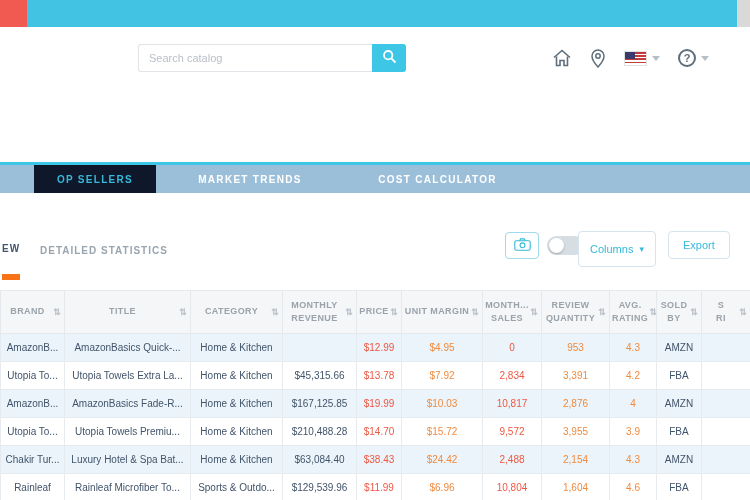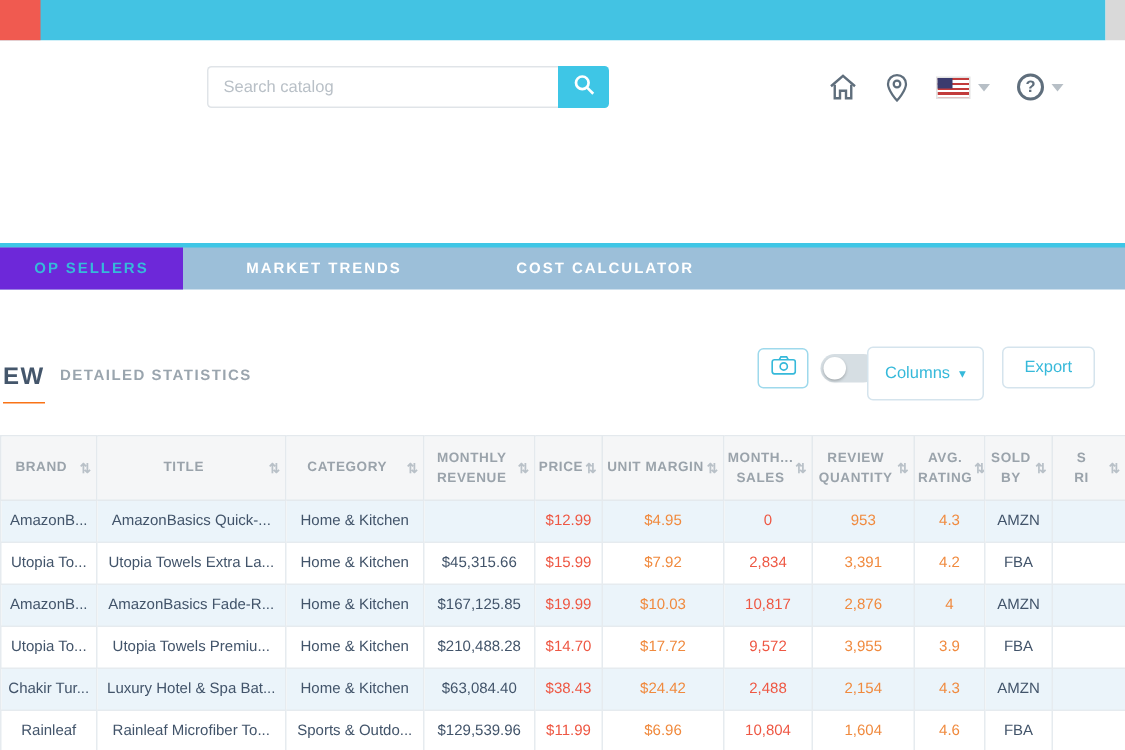--- a/index.html
+++ b/index.html
@@ -44,29 +44,29 @@
   .stars{margin-top:2px;font-size:22px;letter-spacing:1px;line-height:1.3;cursor:default;}
   .star{cursor:pointer;}
   .star.filled{color:#f2703a;}
   .star.empty{color:#c9d2d8;}
 
   
   .tabs{position:absolute;top:162px;left:0;width:750px;height:31px;display:flex;
     background:#9cbfd9;border-top:3px solid #3ec6e6;box-sizing:border-box;}
   .tab{display:flex;align-items:center;justify-content:center;font-size:10px;font-weight:bold;
     letter-spacing:1.3px;color:#fff;cursor:pointer;white-space:nowrap;overflow:hidden;}
-  .tab.active{background:#6d28d9;color:#36b9da;}
+  .tab.active{background:#0f172a;color:#36b9da;margin-left:34px;}
   .tab:nth-child(1){width:122px;}
   .tab:nth-child(2){width:188px;}
   .tab:nth-child(3){width:187px;}
   .tab:nth-child(4){flex:1;}
 
   
-  .ov-tab{position:absolute;left:2px;top:243px;font-size:16px;font-weight:bold;letter-spacing:1px;
-    color:#44566b;padding-bottom:7px;border-bottom:1px solid #f97316;cursor:pointer;}
+  .ov-tab{position:absolute;left:2px;top:243px;font-size:10px;font-weight:bold;letter-spacing:1px;
+    color:#44566b;padding-bottom:20px;border-bottom:6px solid #f97316;cursor:pointer;}
   .ds-tab{position:absolute;left:40px;top:245px;font-size:10px;font-weight:bold;letter-spacing:1px;
     color:#9aa5ae;cursor:pointer;}
   .cam-btn{position:absolute;left:505px;top:232px;width:34px;height:27px;border:1px solid #9ed9ec;
     border-radius:4px;background:#fff;display:flex;align-items:center;justify-content:center;
     cursor:pointer;box-sizing:border-box;}
   .toggle{position:absolute;left:547px;top:236px;width:38px;height:19px;background:#d6dee3;
     border-radius:10px;cursor:pointer;}
   .knob{position:absolute;left:2px;top:2px;width:15px;height:15px;background:#fff;border-radius:50%;
     box-shadow:0 1px 2px rgba(0,0,0,.25);}
   .cols-btn{position:absolute;left:578px;top:231px;height:36px;padding:0 11px;display:flex;
@@ -268,21 +268,21 @@
       <td class="c-metric2">953</td>
       <td class="c-metric2">4.3</td>
       <td>AMZN</td>
       <td></td>
     </tr>
         <tr>
       <td>Utopia To...</td>
       <td>Utopia Towels Extra La...</td>
       <td>Home &amp; Kitchen</td>
       <td>$45,315.66</td>
-      <td class="c-metric1">$15.99</td>
+      <td class="c-metric1">$13.78</td>
       <td class="c-metric2">$7.92</td>
       <td class="c-metric1">2,834</td>
       <td class="c-metric2">3,391</td>
       <td class="c-metric2">4.2</td>
       <td>FBA</td>
       <td></td>
     </tr>
         <tr>
       <td>AmazonB...</td>
       <td>AmazonBasics Fade-R...</td>
@@ -295,21 +295,21 @@
       <td class="c-metric2">4</td>
       <td>AMZN</td>
       <td></td>
     </tr>
         <tr>
       <td>Utopia To...</td>
       <td>Utopia Towels Premiu...</td>
       <td>Home &amp; Kitchen</td>
       <td>$210,488.28</td>
       <td class="c-metric1">$14.70</td>
-      <td class="c-metric2">$17.72</td>
+      <td class="c-metric2">$15.72</td>
       <td class="c-metric1">9,572</td>
       <td class="c-metric2">3,955</td>
       <td class="c-metric2">3.9</td>
       <td>FBA</td>
       <td></td>
     </tr>
         <tr>
       <td>Chakir Tur...</td>
       <td>Luxury Hotel &amp; Spa Bat...</td>
       <td>Home &amp; Kitchen</td>

